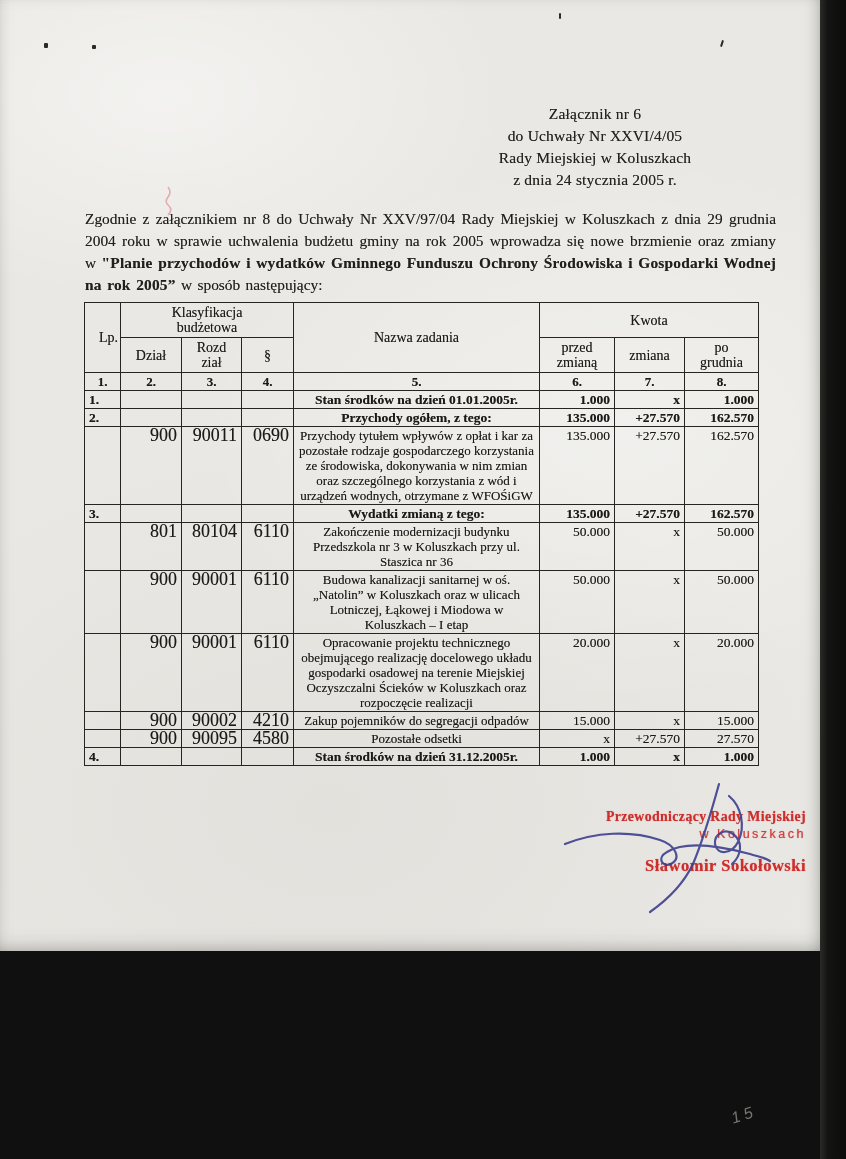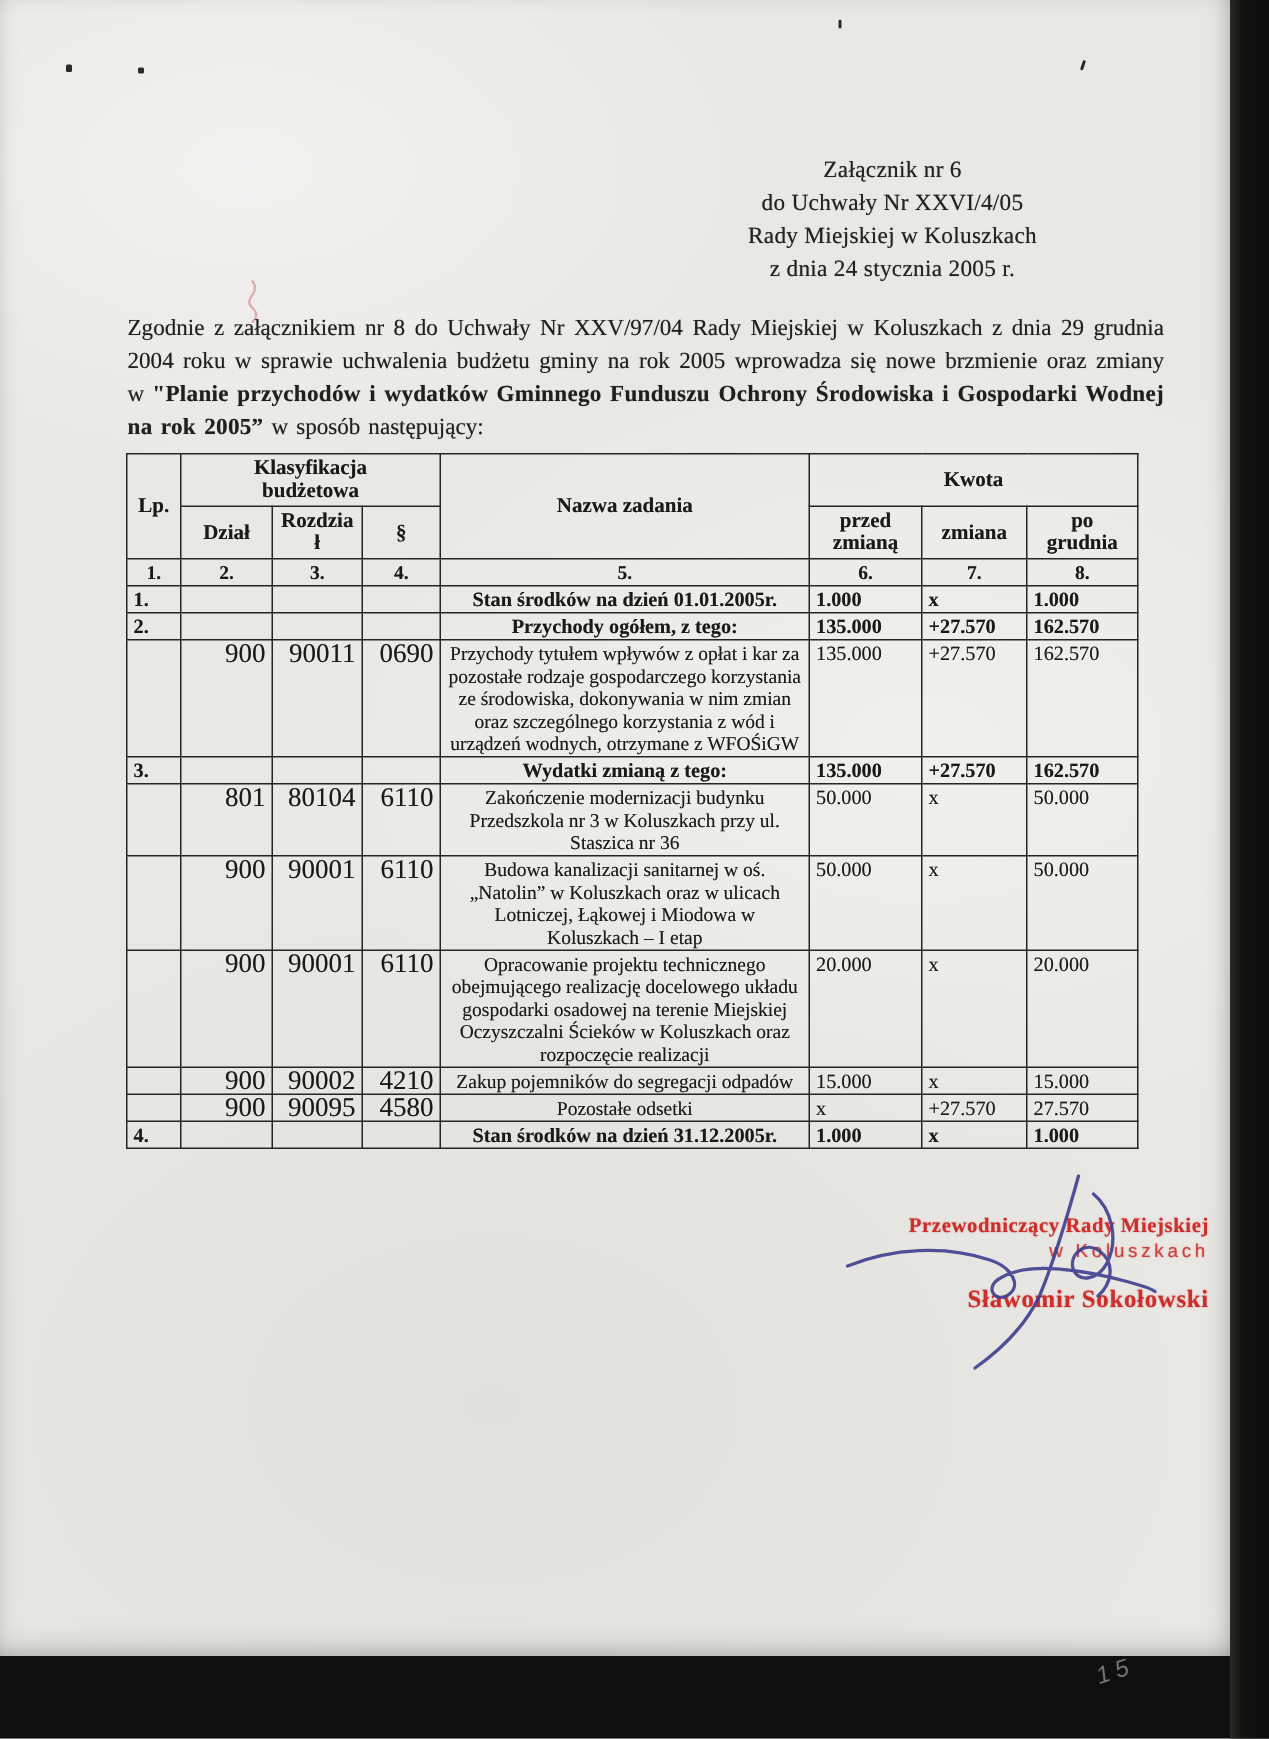--- a/index.html
+++ b/index.html
@@ -2,21 +2,21 @@
 <html lang="pl"><head>
 <meta charset="utf-8">
 <style>
   html,body{margin:0;padding:0;}
   body{
     width:846px;height:1159px;overflow:hidden;
     background:#101010;
     font-family:"Liberation Serif", serif;
   }
   .paper{
-    position:absolute;left:0;top:0;width:820px;height:1104px;
+    position:absolute;left:0;top:0;width:820px;height:951px;
     background:
       radial-gradient(ellipse 500px 300px at 20% 10%, rgba(255,255,255,.45), rgba(255,255,255,0) 70%),
       radial-gradient(ellipse 600px 400px at 75% 45%, rgba(255,255,255,.35), rgba(255,255,255,0) 70%),
       radial-gradient(ellipse 700px 500px at 40% 85%, rgba(205,203,196,.25), rgba(255,255,255,0) 75%),
       #e9e8e4;
     box-shadow: inset -10px 0 18px -12px rgba(90,90,85,.55),
                 inset 0 -14px 20px -14px rgba(100,100,95,.5),
                 inset 8px 0 16px -12px rgba(120,120,112,.35);
     color:#1c1b19;
   }
@@ -53,32 +53,32 @@
     border-collapse:collapse;table-layout:fixed;
     font-size:13px;line-height:15px;color:#1b1a18;
     text-shadow:0 0 .4px rgba(25,25,22,.5);
   }
   table.budget th, table.budget td{
     border:1.6px solid #26251f;
     padding:1px 4px;vertical-align:top;
     overflow:hidden;
   }
   table.budget th{
-    font-size:14px;line-height:15px;font-weight:700;
-    text-align:center;vertical-align:middle;padding:2px 4px;
+    font-size:14px;line-height:15px;font-weight:400;
+    text-align:center;vertical-align:middle;padding:2px 14px;
   }
   th .wrap-narrow{display:inline-block;max-width:100px;}
   th .wrap-xnarrow{display:inline-block;max-width:52px;}
   tr.colnum-row td{
     font-weight:700;text-align:center;font-size:13px;padding:1px 2px;
   }
   td.cell-lp{text-align:left;padding-left:6px;font-size:13.5px;}
   td.cell-num{text-align:right;font-size:18px;}
   td.cell-name{text-align:center;font-size:13px;}
-  td.cell-amt{text-align:left;font-size:13.5px;padding-right:7px;}
+  td.cell-amt{text-align:right;font-size:13.5px;padding-right:7px;}
   td.x-val{padding-right:17px;}
   tr.bold-row td{font-weight:700;}
   tr.bold-row td.cell-name{font-size:13.5px;}
 
   
   .stamp{
     position:absolute;left:572px;top:809px;width:234px;text-align:right;
     color:#cd2e2c;text-shadow:0 0 1px rgba(205,46,44,.65);
   }
   .stamp-line1{font-size:13.8px;font-weight:700;letter-spacing:.4px;white-space:nowrap;}

